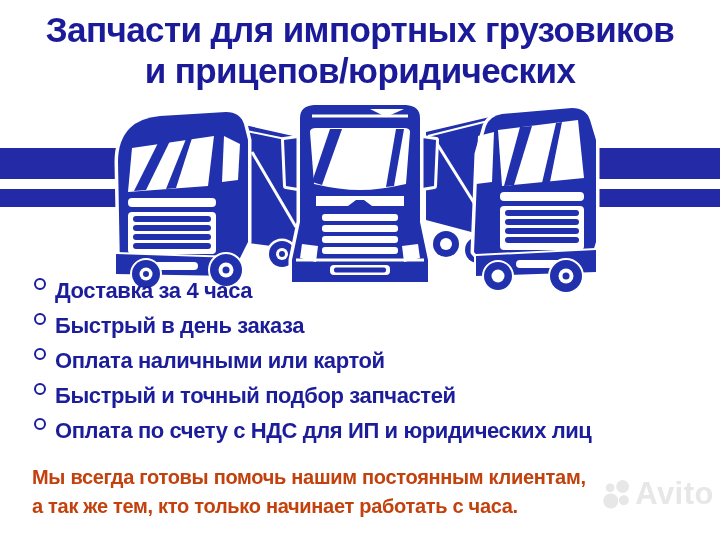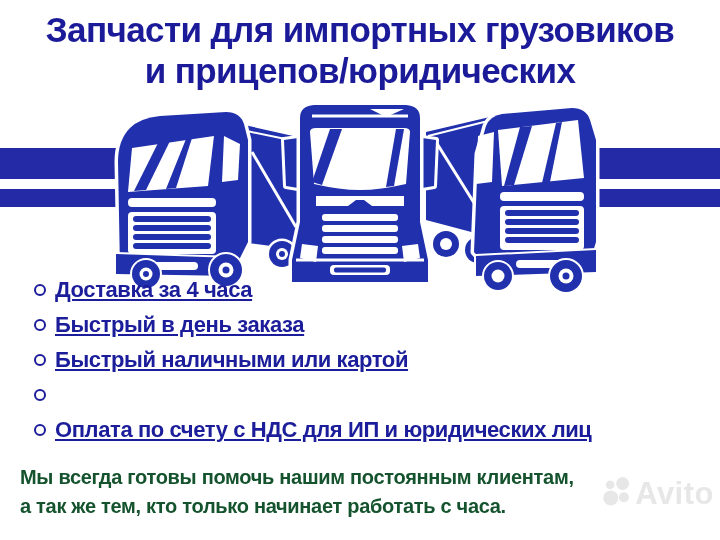--- a/index.html
+++ b/index.html
@@ -24,50 +24,49 @@
   .hero{
     position:absolute;top:92px;left:0;width:720px;height:215px;
     pointer-events:none;
   }
   
   .bullets{
     position:absolute;top:278px;left:34px;
     margin:0;padding:0;list-style:none;
   }
   .bullets li{
-    display:flex;align-items:center;
+    display:flex;align-items:flex-start;
     height:24px;margin-bottom:11px;
     color:#1b1d9a;
     font-weight:bold;
     font-size:22px;
     letter-spacing:-0.4px;
     white-space:nowrap;
-    text-decoration:underline;
   }
   .bullet-ring{
     flex:0 0 auto;
     width:8px;height:8px;
     border:2.5px solid #1b1d9a;
     border-radius:50%;
     margin-right:9px;
   }
   
   .footer-text{
-    position:absolute;top:463px;left:20px;
-    color:#14532d;
+    position:absolute;top:463px;left:32px;
+    color:#c2410c;
     font-weight:bold;
     font-size:20px;
     line-height:29px;
     letter-spacing:-0.3px;
     white-space:nowrap;
   }
   
   .watermark{
     position:absolute;right:6px;bottom:8px;
-    display:flex;
+    display:flex;align-items:center;
     color:#e7e7e7;
   }
   .watermark .wm-label{
     font-weight:bold;
     font-size:31px;
     letter-spacing:0.5px;
     color:#e7e7e7;
   }
   .watermark svg{margin-right:3px;}
 </style>
@@ -195,24 +194,25 @@
     <li>
       <span class="bullet-ring"></span>
       <span>Доставка за 4 часа</span>
     </li>
     <li>
       <span class="bullet-ring"></span>
       <span>Быстрый в день заказа</span>
     </li>
     <li>
       <span class="bullet-ring"></span>
-      <span>Быстрый наличными или картой</span>
-    </li>
-    <li>
-      <span class="bullet-ring"></span>
+      <span>Оплата наличными или картой</span>
+    </li>
+    <li>
+      <span class="bullet-ring"></span>
+      <span>Быстрый и точный подбор запчастей</span>
     </li>
     <li>
       <span class="bullet-ring"></span>
       <span>Оплата по счету с НДС для ИП и юридических лиц</span>
     </li>
   </ul>
 
   <div class="footer-text">
     <div>Мы всегда готовы помочь нашим постоянным клиентам,</div>
     <div>а так же тем, кто только начинает работать с часа.</div>

